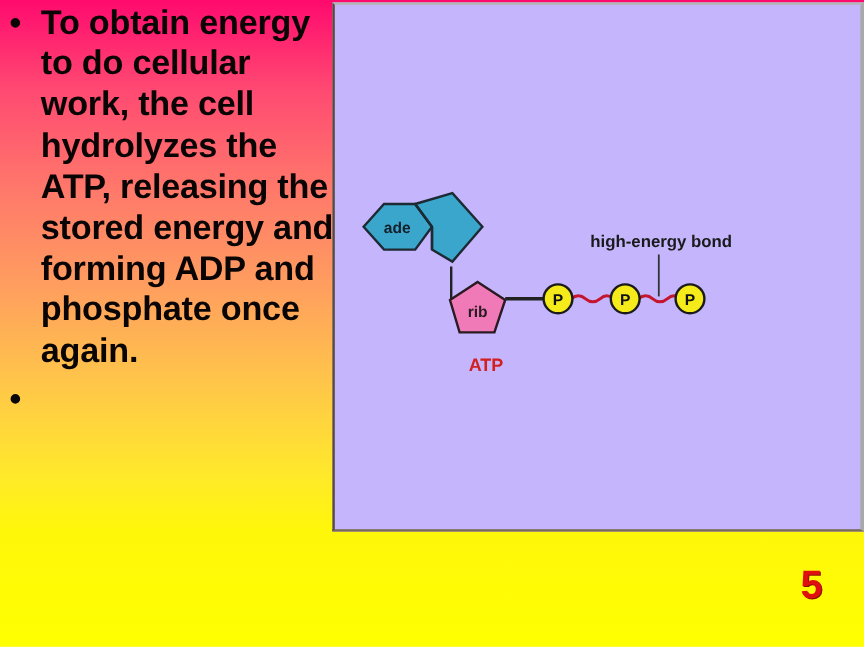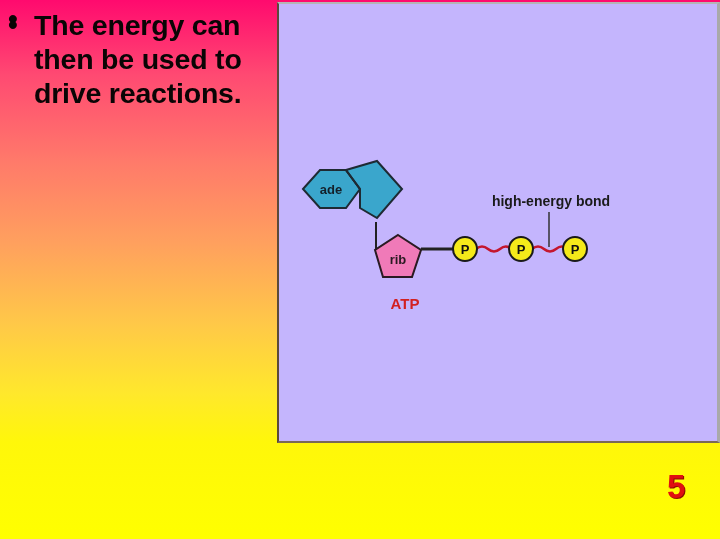--- a/index.html
+++ b/index.html
@@ -32,24 +32,24 @@
     color:#e01010; font-weight:bold; font-size:33px;
     text-shadow:1px 1px 0 #8a1000;
   }
 </style>
 </head>
 <body>
 
 <ul class="bullets">
   <li>
     <span class="dot">•</span>
+    <span>To obtain energy to do cellular work, the cell hydrolyzes the ATP, releasing the stored energy and forming ADP and phosphate once again.</span>
   </li>
   <li>
     <span class="dot">•</span>
-    <span>The energy can then be used to drive reactions.</span>
   </li>
 </ul>
 
 <div class="panel">
   <svg class="diagram" width="438" height="437" viewBox="0 0 438 437">
 
     <line x1="97" y1="218" x2="97" y2="246" stroke="#222" stroke-width="2"></line>
 
     <polygon points="24,185 41,166 67,166 81,185 67,204 41,204" fill="#3aa6cc" stroke="#1e2a33" stroke-width="2"></polygon>
 

